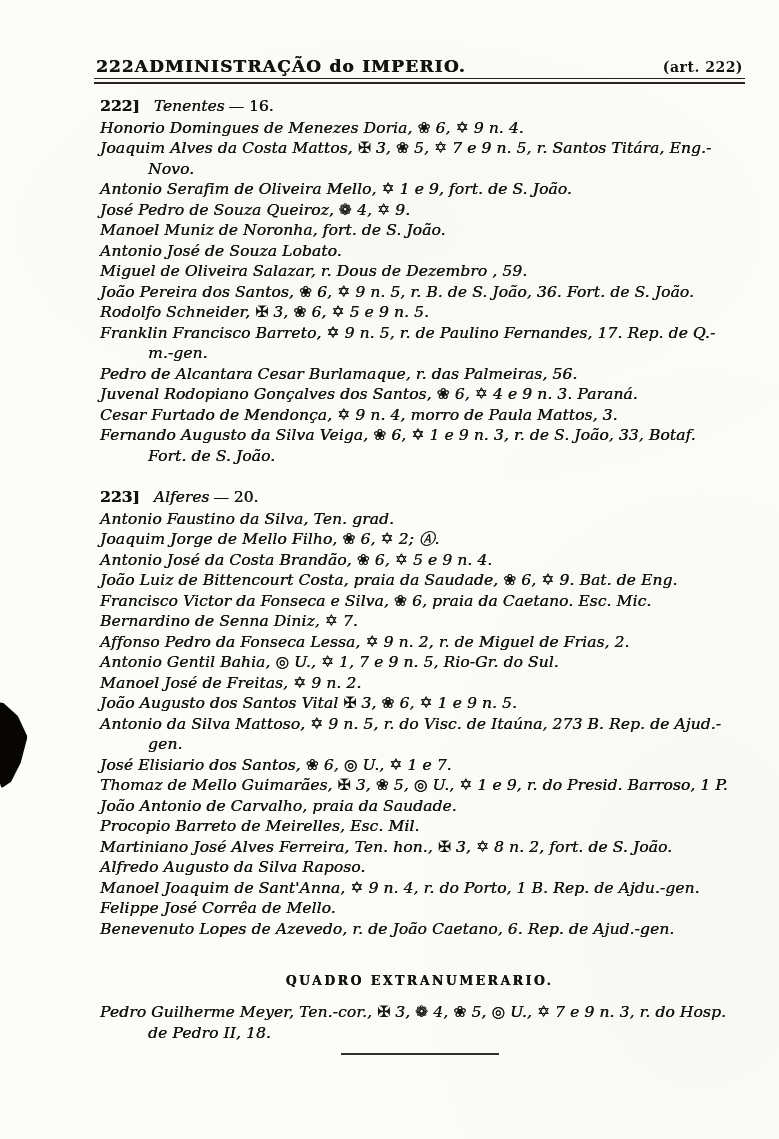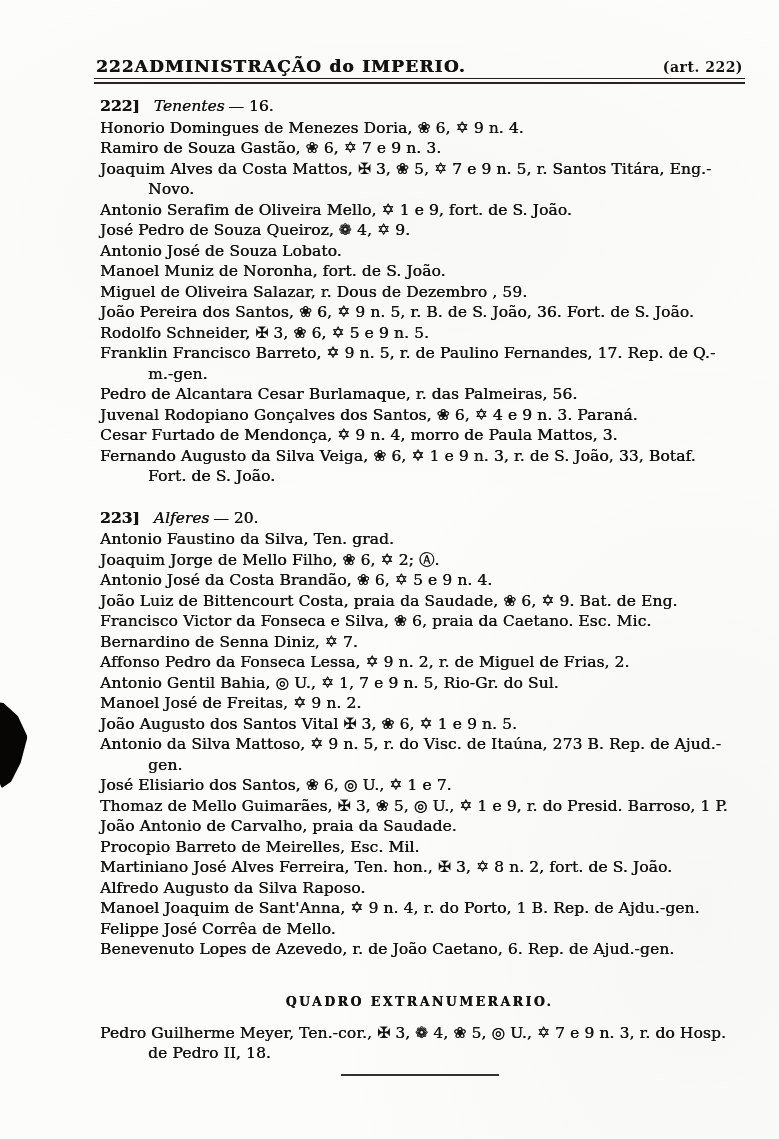--- a/index.html
+++ b/index.html
@@ -55,20 +55,21 @@
   }
   .section-label { font-weight: bold; margin-right: 14px; }
   .section-title { font-style: italic; margin-right: 4px; }
   .section-count { }
   .entry {
     font-size: 15.5px; line-height: 20.5px;
     margin: 0;
     padding-left: 48px; text-indent: -48px; 
     text-shadow: 0.35px 0 0 currentColor;
     letter-spacing: 0.1px;
+    font-style: italic;
   }
   .quadro-heading {
     text-align: center;
     font-size: 12.5px; font-weight: bold;
     letter-spacing: 2.5px;
     margin: 34px 0 14px 0;
     text-shadow: 0.3px 0 0 currentColor;
   }
   .end-rule {
     width: 158px;
@@ -99,26 +100,25 @@
 </div>
 <div class="header-rule"></div>
 
 <div class="content">
 
   <div class="section">
     <p class="section-heading">
       <span class="section-label">222]</span><span class="section-title">Tenentes</span><span class="section-count">— 16.</span>
     </p>
     <p class="entry">Honorio Domingues de Menezes Doria, ❀ 6, ✡ 9 n. 4.</p>
-    <p class="entry">Ramiro de Souza Gastão, ❀ 6, ✡ 7 e 9 n. 3.</p>
     <p class="entry">Joaquim Alves da Costa Mattos, ✠ 3, ❀ 5, ✡ 7 e 9 n. 5, r. Santos Titára, Eng.-Novo.</p>
     <p class="entry">Antonio Serafim de Oliveira Mello, ✡ 1 e 9, fort. de S. João.</p>
     <p class="entry">José Pedro de Souza Queiroz, ❁ 4, ✡ 9.</p>
+    <p class="entry">Manoel Muniz de Noronha, fort. de S. João.</p>
     <p class="entry">Antonio José de Souza Lobato.</p>
-    <p class="entry">Manoel Muniz de Noronha, fort. de S. João.</p>
     <p class="entry">Miguel de Oliveira Salazar, r. Dous de Dezembro , 59.</p>
     <p class="entry">João Pereira dos Santos, ❀ 6, ✡ 9 n. 5, r. B. de S. João, 36. Fort. de S. João.</p>
     <p class="entry">Rodolfo Schneider, ✠ 3, ❀ 6, ✡ 5 e 9 n. 5.</p>
     <p class="entry">Franklin Francisco Barreto, ✡ 9 n. 5, r. de Paulino Fernandes, 17. Rep. de Q.-m.-gen.</p>
     <p class="entry">Pedro de Alcantara Cesar Burlamaque, r. das Palmeiras, 56.</p>
     <p class="entry">Juvenal Rodopiano Gonçalves dos Santos, ❀ 6, ✡ 4 e 9 n. 3. Paraná.</p>
     <p class="entry">Cesar Furtado de Mendonça, ✡ 9 n. 4, morro de Paula Mattos, 3.</p>
     <p class="entry">Fernando Augusto da Silva Veiga, ❀ 6, ✡ 1 e 9 n. 3, r. de S. João, 33, Botaf. Fort. de S. João.</p>
   </div>
 

